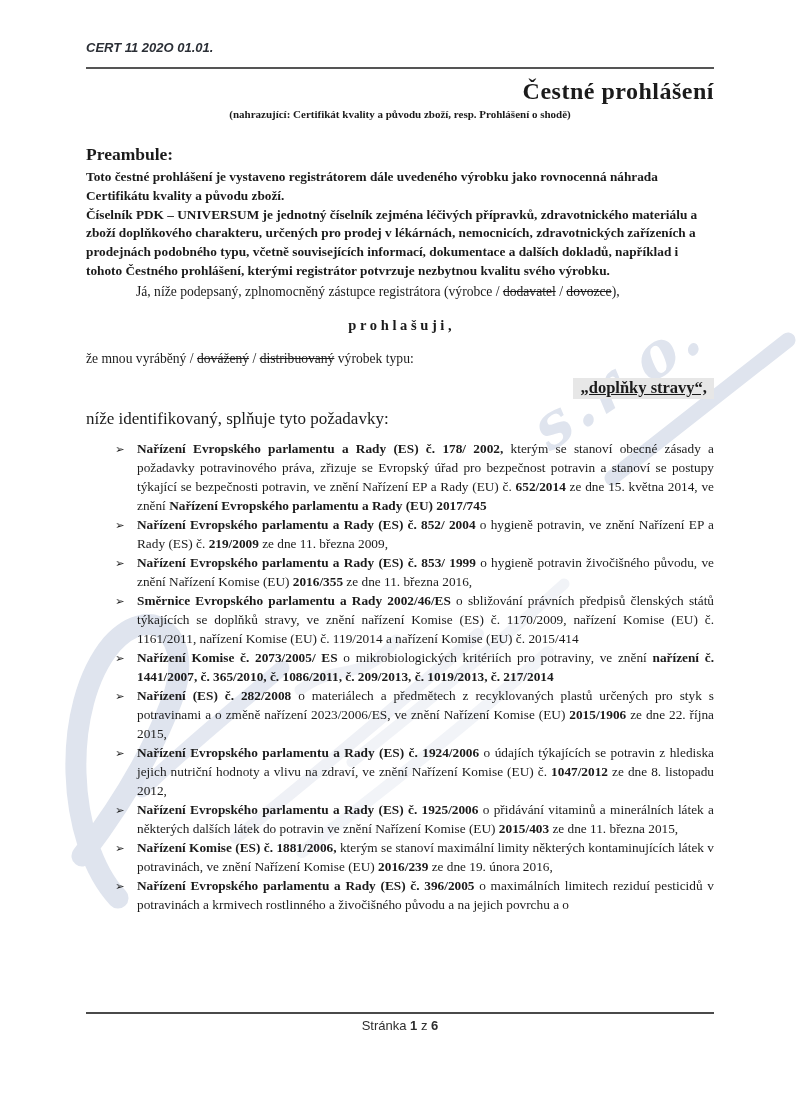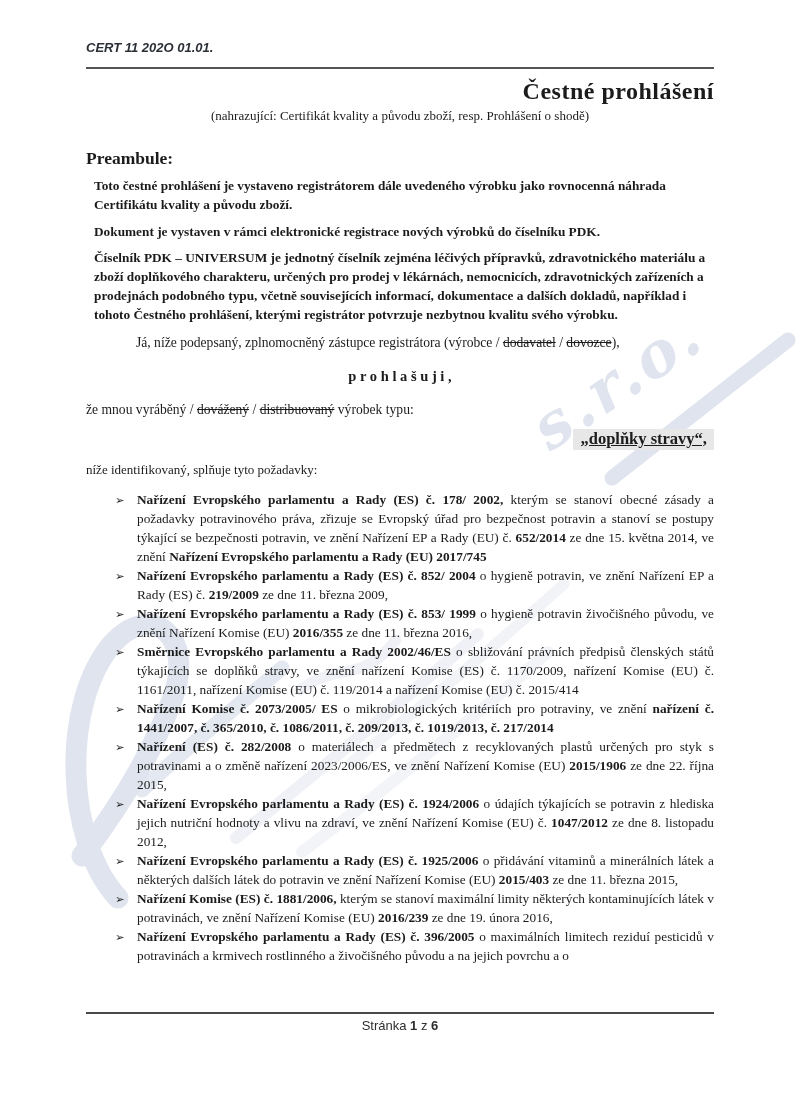--- a/index.html
+++ b/index.html
@@ -27,30 +27,30 @@
   }
   .head-rule {
     border: none; border-top: 2px solid #555;
     margin: 12px 0 0 0;
   }
   .doc-title {
     text-align: right; font-weight: bold;
     font-size: 24px; margin-top: 9px; letter-spacing: 0.5px;
   }
   .doc-subtitle {
-    text-align: center; font-weight: normal;
-    font-size: 13px; margin-top: 3px;
+    text-align: center; font-weight: bold;
+    font-size: 11px; margin-top: 3px;
   }
   .preamble-heading {
     font-weight: bold; font-size: 17.5px;
     margin-top: 24px;
   }
   .preamble-body { margin-top: 3px; }
   .preamble-body p {
-    margin: 8px; font-weight: bold;
+    margin: 0; font-weight: bold;
     font-size: 13.3px; line-height: 18.8px;
     text-align: left;
   }
   .intro-line {
     margin-top: 1px; font-size: 13.6px; line-height: 19px;
     text-indent: 50px;
   }
   .prohlasuji {
     margin-top: 16px; text-align: center;
     font-weight: bold; font-size: 14.5px;
@@ -59,21 +59,21 @@
     margin-top: 15px; font-size: 13.6px; line-height: 19px;
   }
   .product-type-wrap { text-align: right; margin-top: 10px; }
   .product-type {
     display: inline-block;
     font-weight: bold; font-size: 16.5px;
     text-decoration: underline;
     background: #e7e7e7;
     padding: 0 7px 1px 7px;
   }
-  .closing-line { margin-top: 10px; font-size: 13px; line-height: 19px; }
+  .closing-line { margin-top: 10px; font-size: 17px; line-height: 19px; }
   .requirements { margin-top: 11px; }
   .bullet {
     position: relative;
     margin-left: 29px; padding-left: 22px;
     font-size: 13.3px; line-height: 19px;
     text-align: justify;
   }
   .bullet .marker {
     position: absolute; left: 0; top: 1px;
     font-family: "DejaVu Sans", sans-serif;
@@ -119,21 +119,20 @@
     <hr class="head-rule">
 
     <div class="doc-title">Čestné prohlášení</div>
 
     <div class="doc-subtitle">(nahrazující: Certifikát kvality a původu zboží, resp. Prohlášení o shodě)</div>
 
     <div class="preamble-heading">Preambule:</div>
 
     <div class="preamble-body" id="preamble-paragraphs">
         <p>Toto čestné prohlášení je vystaveno registrátorem dále uvedeného výrobku jako rovnocenná náhrada Certifikátu kvality a původu zboží.</p>
-        <p>Dokument je vystaven v rámci elektronické registrace nových výrobků do číselníku PDK.</p>
         <p>Číselník PDK – UNIVERSUM je jednotný číselník zejména léčivých přípravků, zdravotnického materiálu a zboží doplňkového charakteru, určených pro prodej v lékárnách, nemocnicích, zdravotnických zařízeních a prodejnách podobného typu, včetně souvisejících informací, dokumentace a dalších dokladů, například i tohoto Čestného prohlášení, kterými registrátor potvrzuje nezbytnou kvalitu svého výrobku.</p>
       </div>
 
     <div class="intro-line"><span>Já, níže podepsaný, zplnomocněný zástupce registrátora (výrobce / </span><span class="strike">dodavatel</span><span> / </span><span class="strike">dovozce</span><span>),</span></div>
 
     <div class="prohlasuji">p r o h l a š u j i ,</div>
 
     <div class="product-intro"><span>že mnou vyráběný / </span><span class="strike">dovážený</span><span> / </span><span class="strike">distribuovaný</span><span> výrobek typu:</span></div>
 
     <div class="product-type-wrap">

